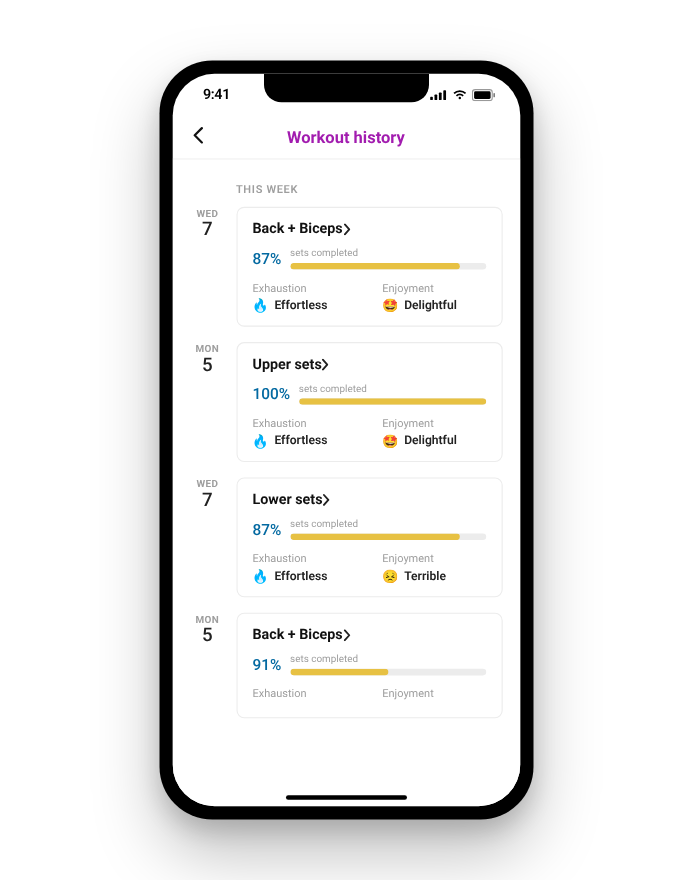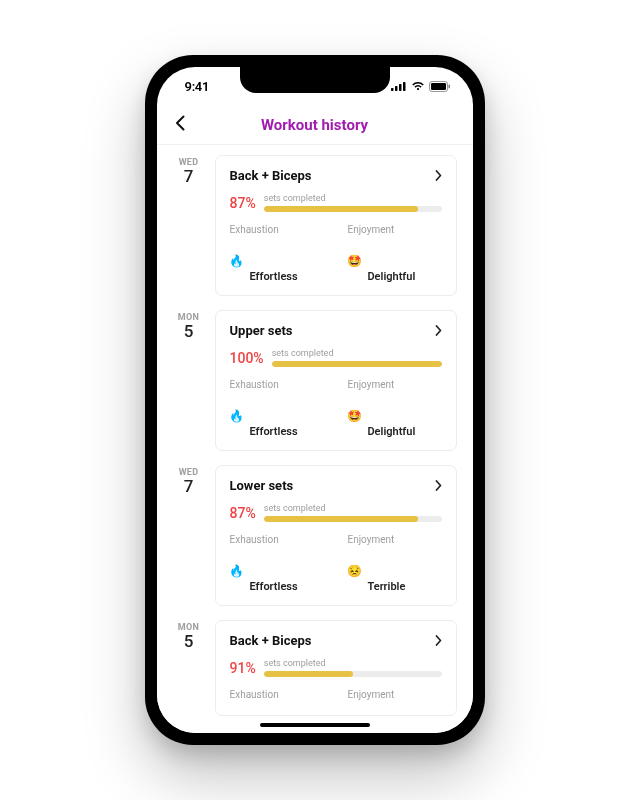--- a/index.html
+++ b/index.html
@@ -127,40 +127,40 @@
   .card {
     flex: 1;
     border: 1px solid #ececec;
     border-radius: 7px;
     padding: 12px 14px;
     background: #fff;
     cursor: pointer;
   }
   .card-head {
     display: flex;
-    justify-content: space-between;
+    justify-content: flex-start;
     align-items: center;
     margin-bottom: 10px;
   }
   .card-title {
     font-size: 13px;
     font-weight: 700;
     color: #111;
   }
   .chev-right { flex-shrink: 0; }
   .completion-row {
     display: flex;
     align-items: center;
     gap: 8px;
     margin-bottom: 12px;
   }
   .completion-pct {
     font-size: 14px;
     font-weight: 500;
-    color: #ef4444;
+    color: #0369a1;
   }
   .completion-right { flex: 1; }
   .completion-label {
     font-size: 9px;
     color: #9e9e9e;
     margin-bottom: 3px;
   }
   .progress-track {
     width: 100%;
     height: 6px;
@@ -185,21 +185,20 @@
   }
   .metric-value-row {
     display: flex;
     align-items: center;
     gap: 5px;
   }
   .metric-value {
     font-size: 11px;
     font-weight: 600;
     color: #222;
-    margin-top: 32px;
   }
   .emoji {
     font-size: 12px;
     line-height: 1;
   }
 </style>
 </head>
 <body>
 
 <div class="phone-frame">
@@ -230,20 +229,21 @@
       <span class="nav-back">
         <svg width="10" height="16" viewBox="0 0 10 16">
             <path d="M8.5 1.5L2 8l6.5 6.5" fill="none" stroke="#111" stroke-width="2" stroke-linecap="round" stroke-linejoin="round"></path>
           </svg>
       </span>
       <span class="nav-title">Workout history</span>
     </div>
 
     <div class="content">
 
+      <div class="section-header">THIS WEEK</div>
 
       <div class="workout-row">
         <div class="date-col">
           <div class="date-dow">WED</div>
           <div class="date-day">7</div>
         </div>
         <div class="card">
           <div class="card-head">
             <span class="card-title">Back + Biceps</span>
             <svg class="chev-right" width="7" height="11" viewBox="0 0 7 11">

